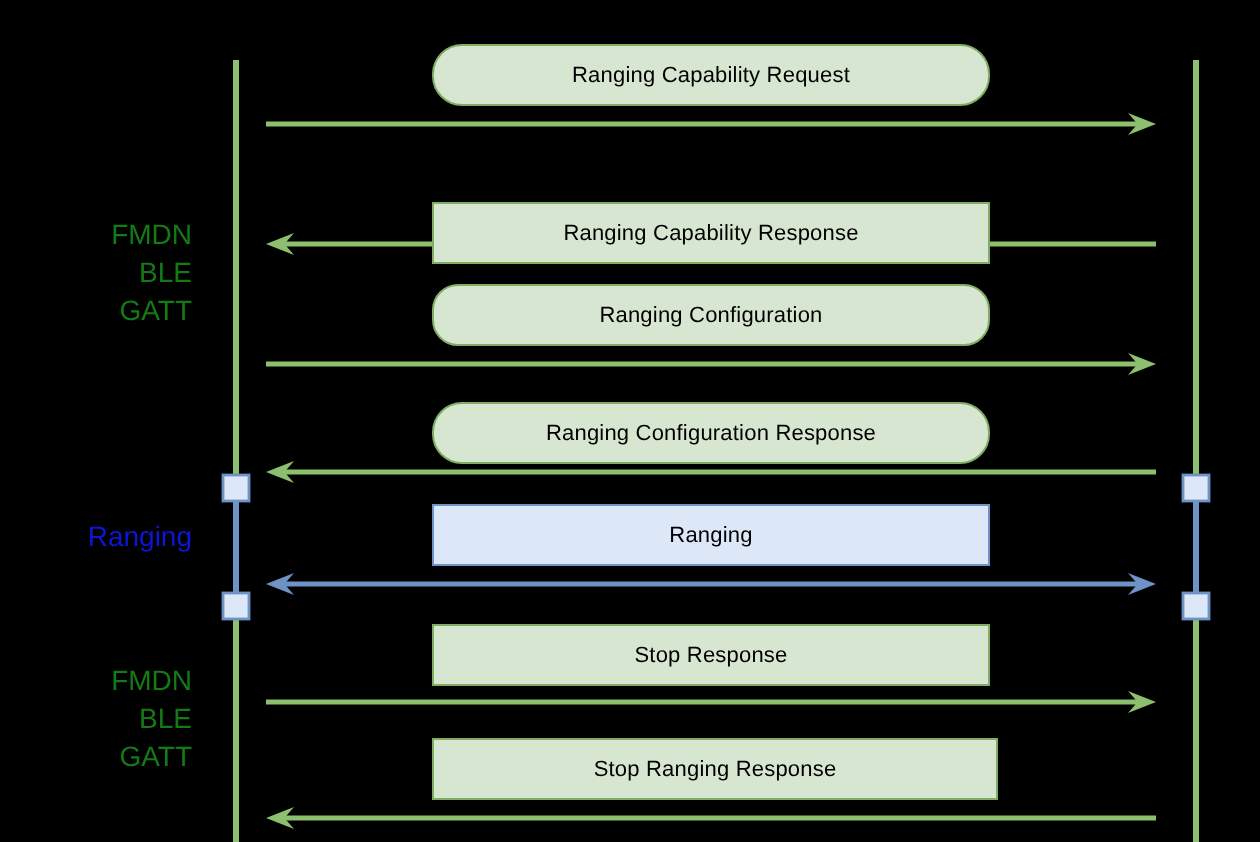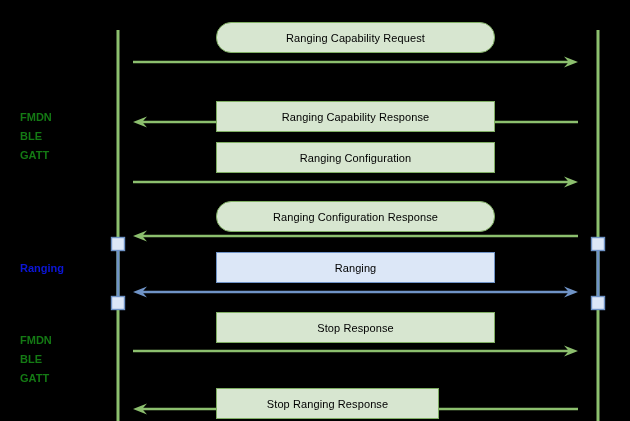--- a/index.html
+++ b/index.html
@@ -36,23 +36,23 @@
   .msg-box.green {
     background: #d7e6d0;
     border: 1px solid #7fae63;
   }
   .msg-box.blue {
     background: #dce7f7;
     border: 1px solid #6f93c6;
   }
   .phase-label {
     position: absolute;
-    font-size: 11px;
-    font-weight: bold;
-    text-align: left;
+    font-size: 14px;
+    font-weight: normal;
+    text-align: right;
     line-height: 19px;
     white-space: pre-line;
   }
   .phase-label.green-label { color: #147a14; }
   .phase-label.blue-label  { color: #0c16d8; }
 </style>
 </head>
 <body>
 
 <div id="diagram">
@@ -103,33 +103,33 @@
       </g>
   </svg>
 
   <div id="boxes-layer">
       <div class="msg-box green" style="left: 216px; top: 22px; width: 279px; height: 31px; border-radius: 15px;">
         <span>Ranging Capability Request</span>
       </div>
       <div class="msg-box green" style="left: 216px; top: 82px; width: 279px; height: 31px; margin-top: 19px;">
         <span>Ranging Capability Response</span>
       </div>
-      <div class="msg-box green" style="left: 216px; top: 142px; width: 279px; height: 31px;">
+      <div class="msg-box green" style="left: 216px; top: 142px; width: 279px; height: 31px; border-radius: 13px;">
         <span>Ranging Configuration</span>
       </div>
       <div class="msg-box green" style="left: 216px; top: 201px; width: 279px; height: 31px; border-radius: 15px;">
         <span>Ranging Configuration Response</span>
       </div>
       <div class="msg-box blue" style="left: 216px; top: 252px; width: 279px; height: 31px;">
         <span>Ranging</span>
       </div>
       <div class="msg-box green" style="left: 216px; top: 312px; width: 279px; height: 31px;">
         <span>Stop Response</span>
       </div>
-      <div class="msg-box green" style="left: 216px; top: 369px; width: 223px; height: 31px; margin-top: 19px;">
+      <div class="msg-box green" style="left: 216px; top: 369px; width: 283px; height: 31px;">
         <span>Stop Ranging Response</span>
       </div>
     </div>
   <div id="labels-layer">
       <div class="phase-label green-label" style="left: 20px; top: 108px; width: 76px;">FMDN
 BLE
 GATT</div>
       <div class="phase-label blue-label" style="left: 20px; top: 259px; width: 76px;">Ranging</div>
       <div class="phase-label green-label" style="left: 20px; top: 331px; width: 76px;">FMDN
 BLE

